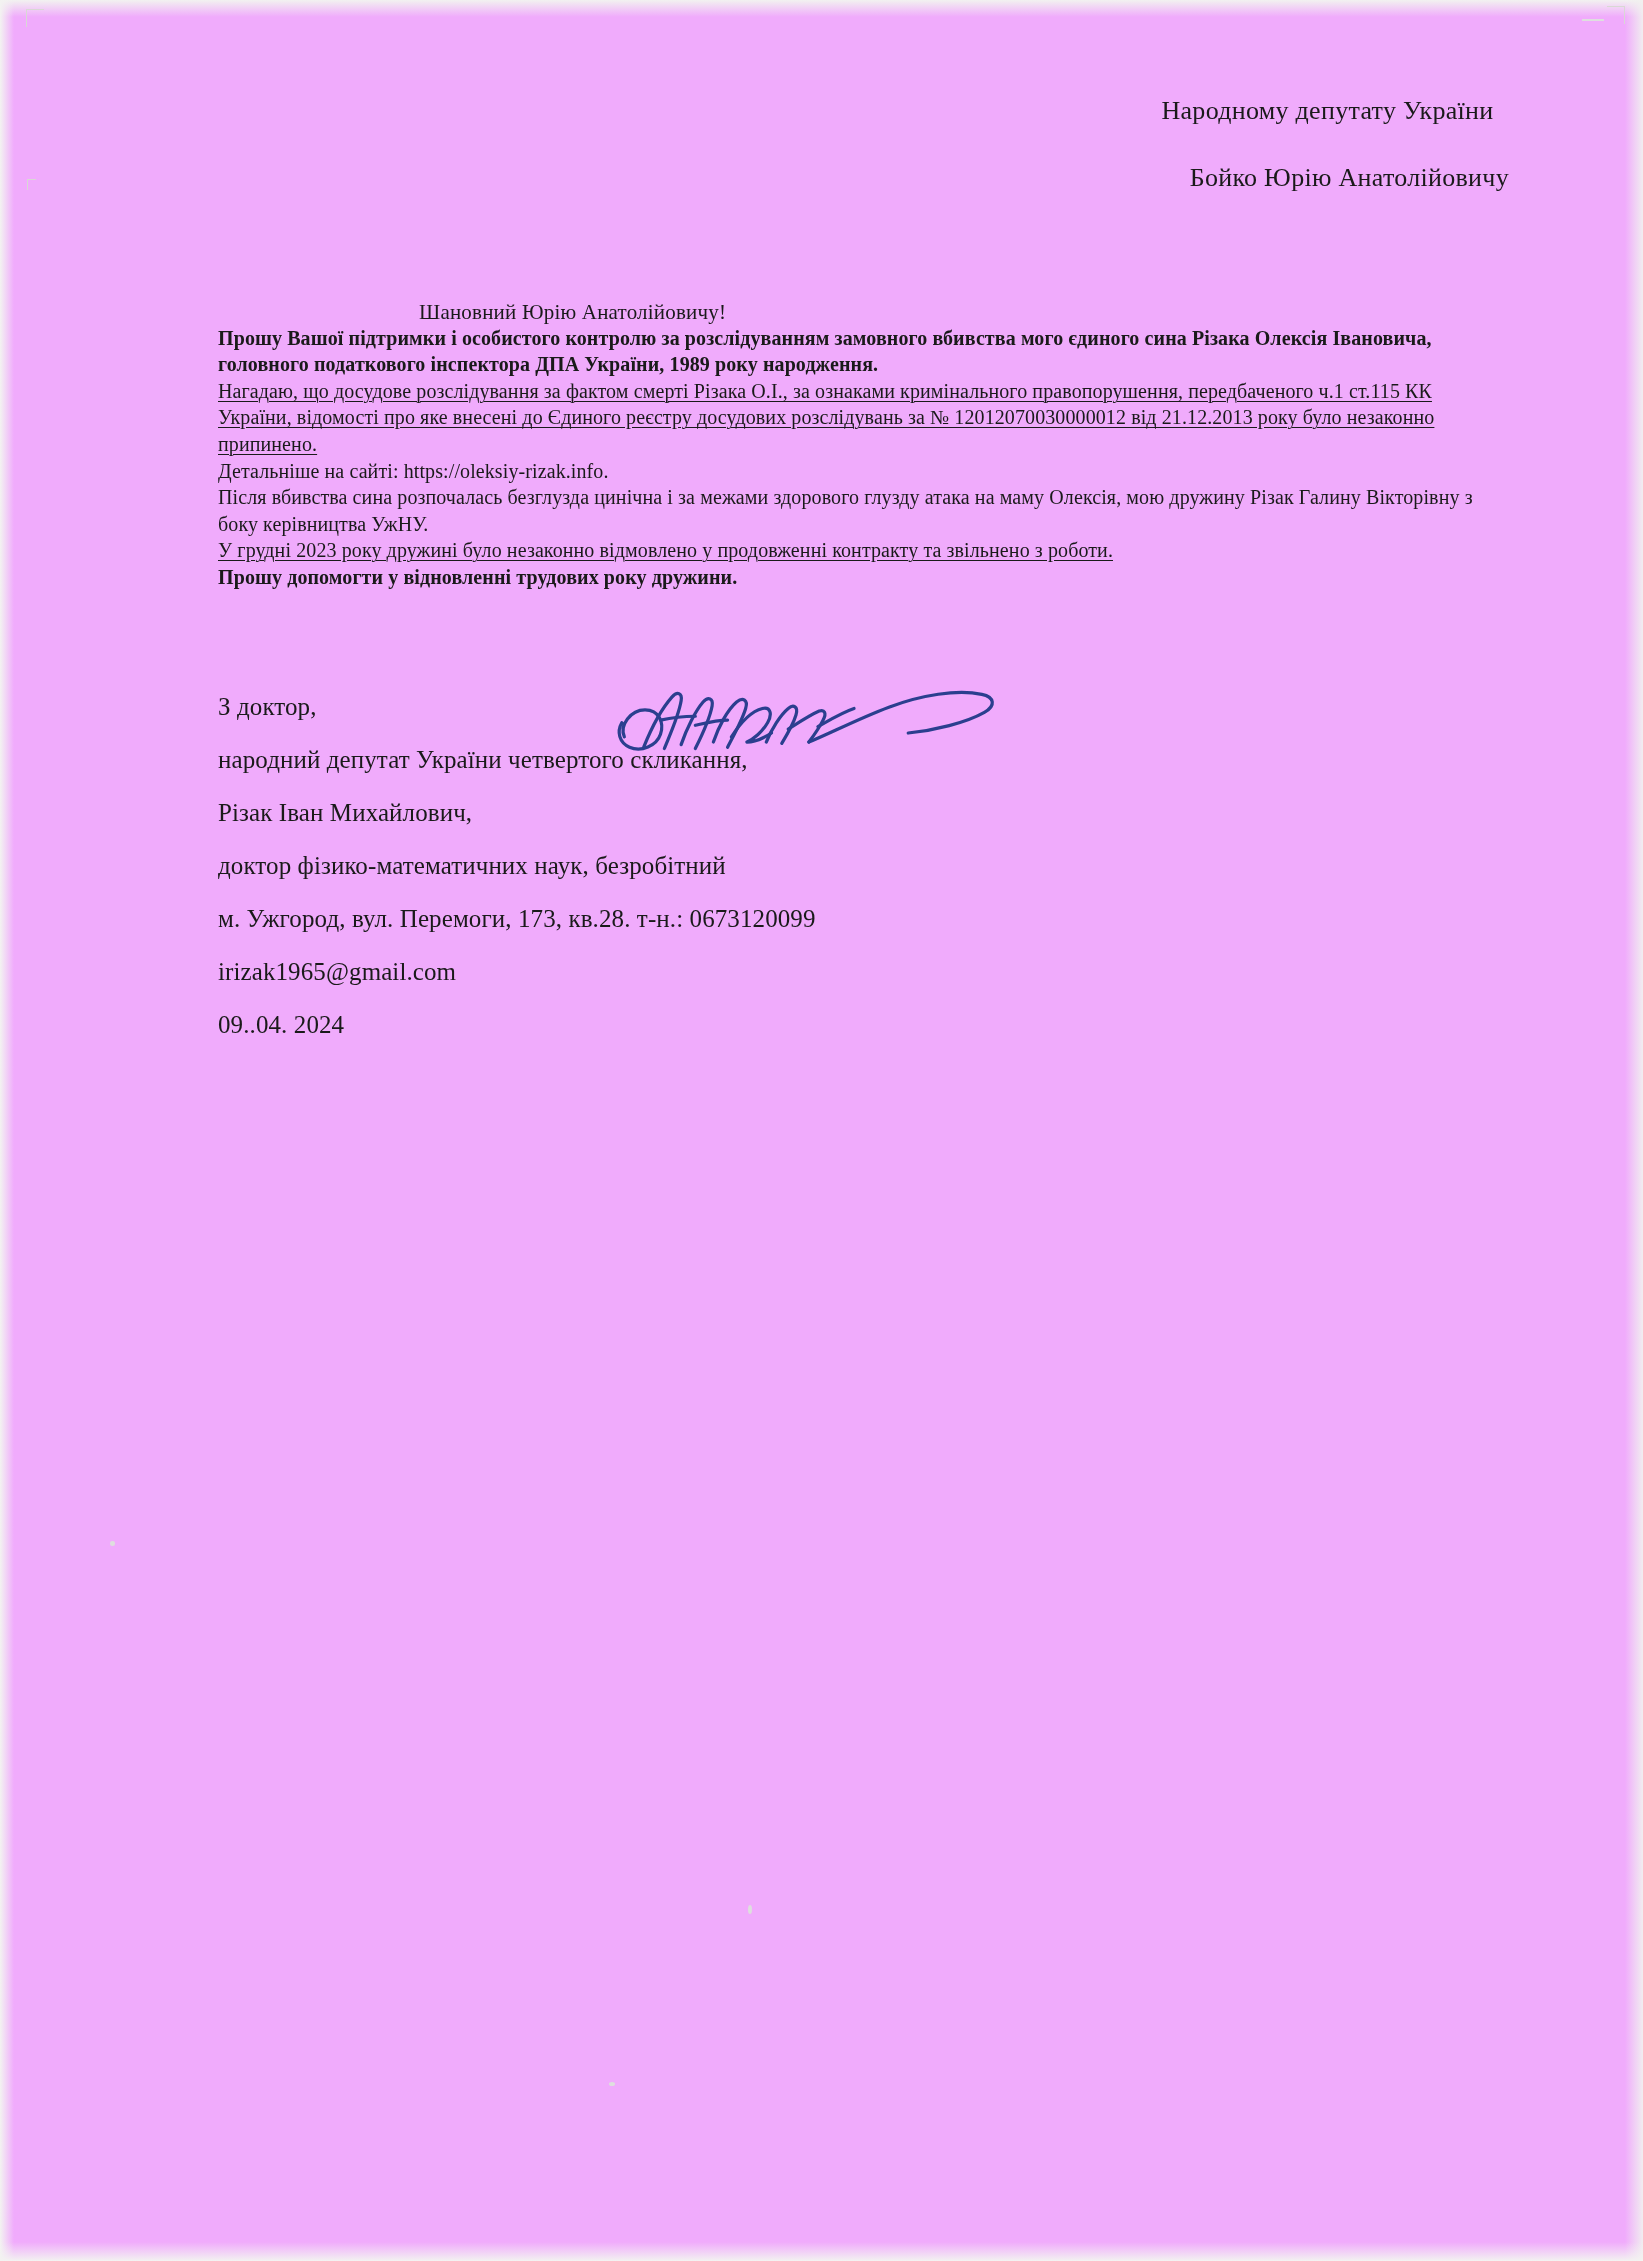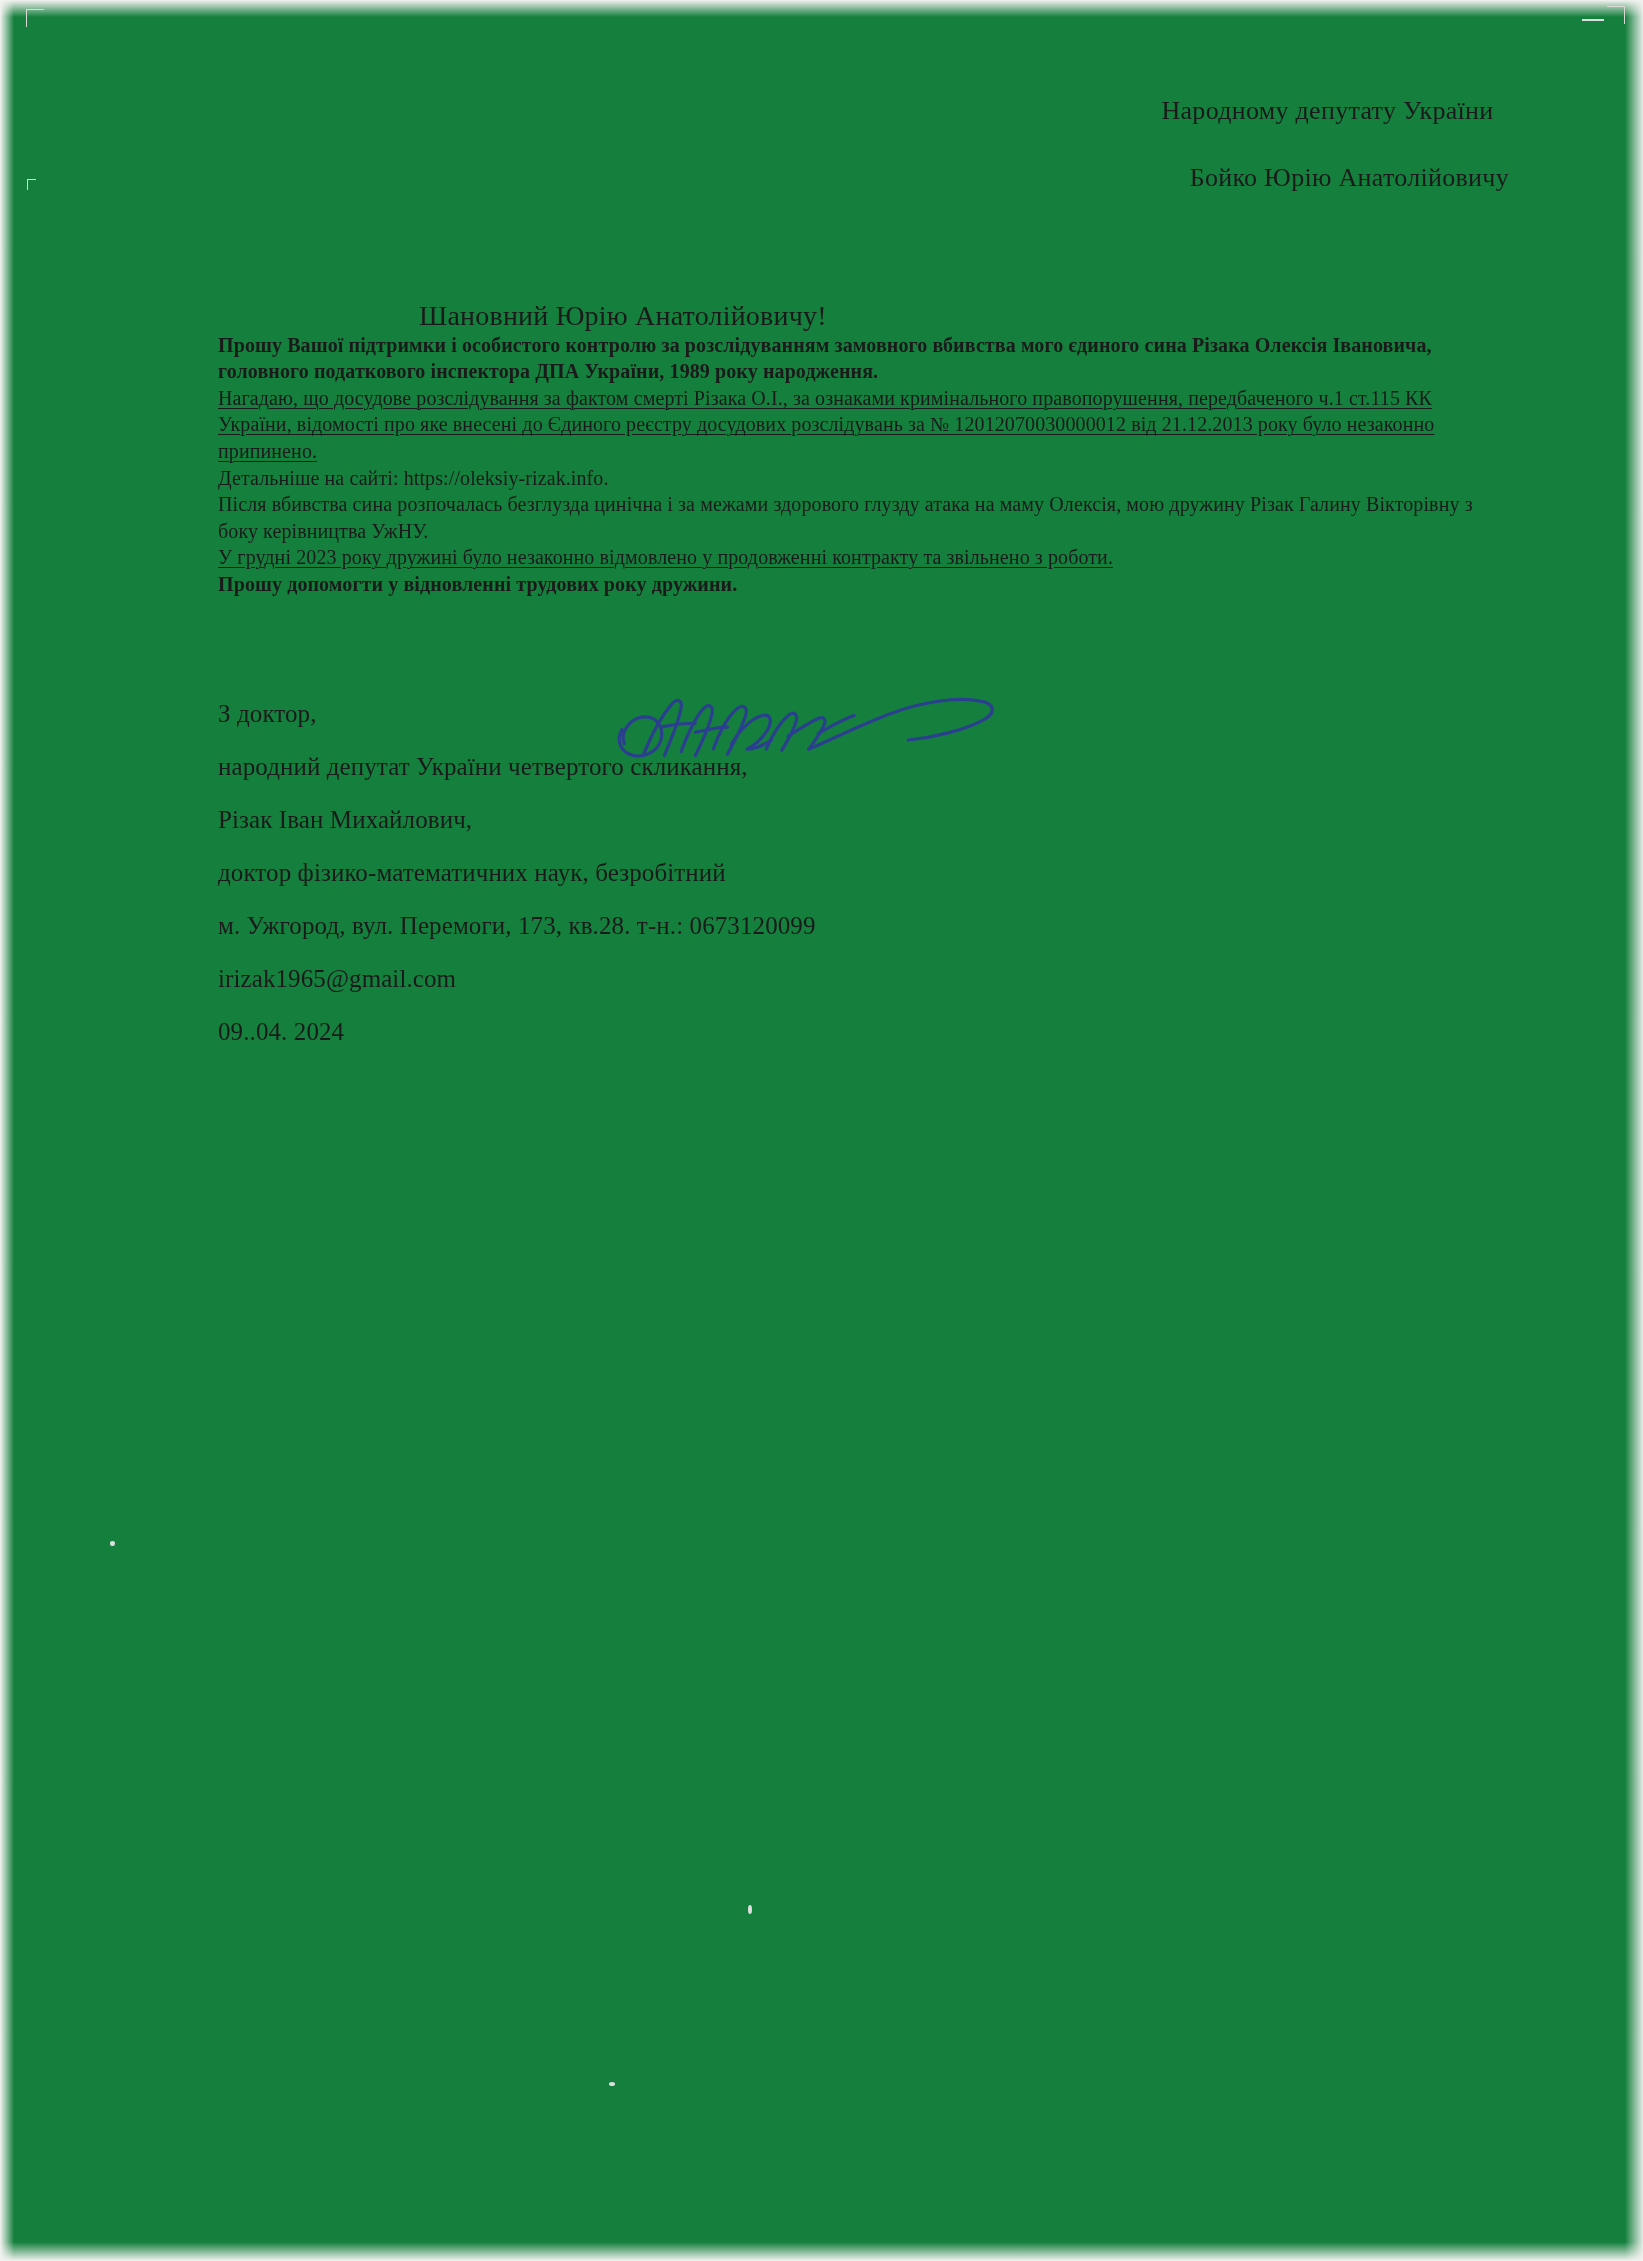--- a/index.html
+++ b/index.html
@@ -12,21 +12,21 @@
     height: 2261px;
     position: relative;
     font-family: "Liberation Serif", serif;
     color: #1a1a1a;
     overflow: hidden;
   }
 
   .page {
     position: absolute;
     inset: 0;
-    background: #15803d;
+    background: #f0abfc;
   }
 
   
   .scan-edge-top {
     position: absolute;
     top: 0; left: 0; right: 0;
     height: 17px;
     background: linear-gradient(to bottom, #f2f2f0, rgba(255,255,255,0));
   }
   .scan-edge-left {
@@ -76,21 +76,21 @@
     font-size: 26px;
     line-height: 1.05;
     letter-spacing: 0.3px;
   }
   .addressee .line1 { margin-bottom: 40px; padding-right: 15.5px; }
   .addressee .line2 { padding-right: 0px; }
 
   .salutation {
     margin-top: 108px;
     margin-left: 219px;
-    font-size: 28px;
+    font-size: 21px;
     letter-spacing: 0.2px;
   }
 
   p.body-par {
     font-size: 20px;
     line-height: 1.33;
     margin: 0;
     text-align: left;
     letter-spacing: 0.1px;
   }

